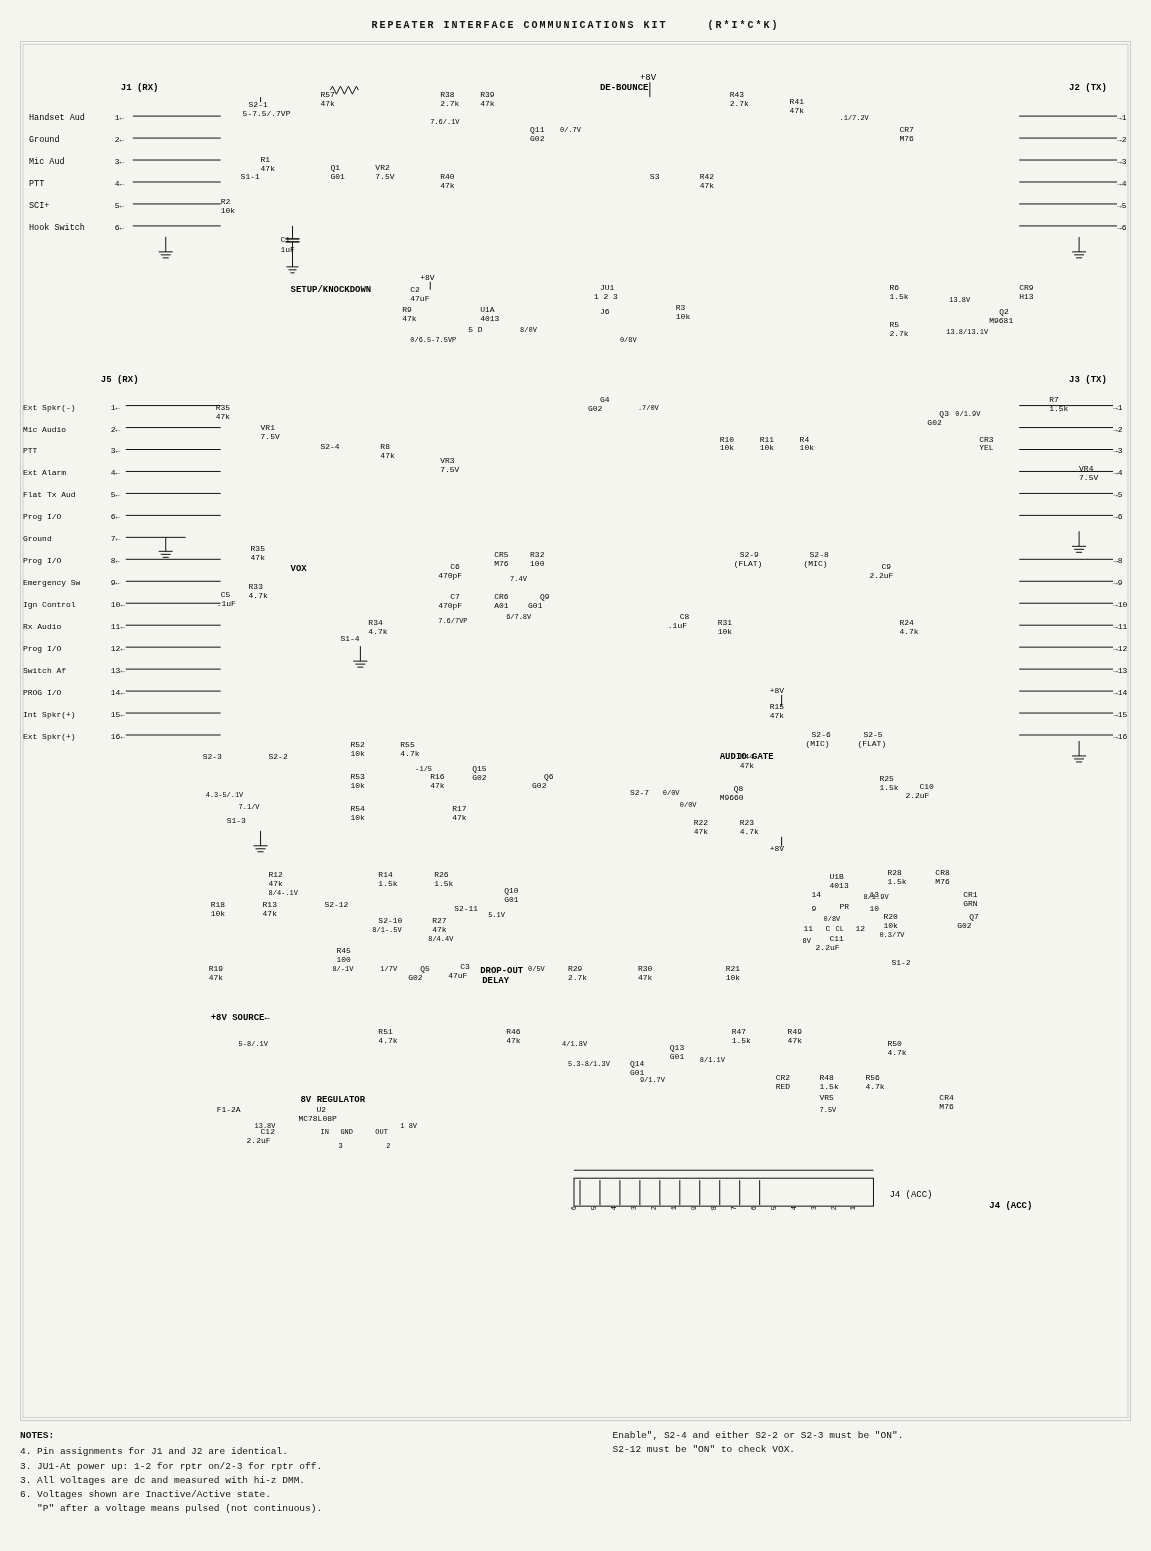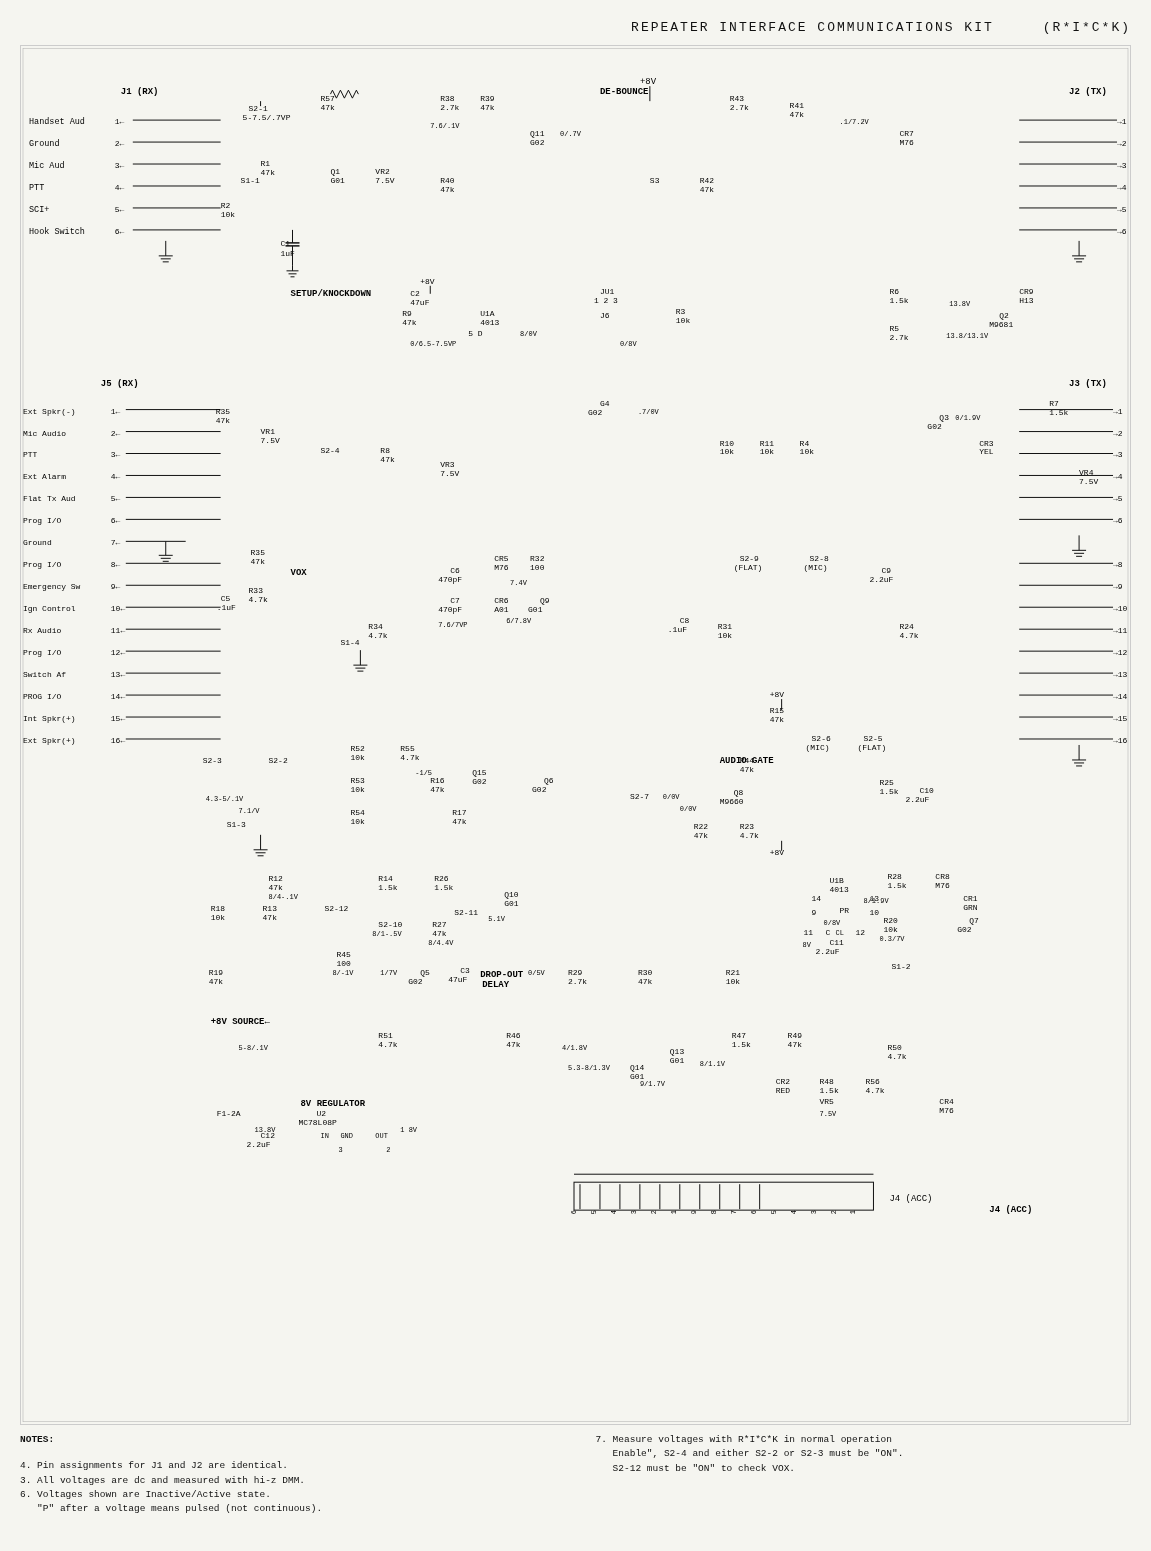--- a/index.html
+++ b/index.html
@@ -13,25 +13,25 @@
       overflow-x: hidden;
     }
     .page {
       width: 1151px;
       min-height: 1551px;
       background: #f5f5f0;
       position: relative;
       padding: 20px;
     }
     .title-area {
-      text-align: right;
+      text-align: center;
       margin-bottom: 10px;
-      font-size: 13px;
+      font-size: 10px;
       letter-spacing: 2px;
-      font-weight: normal;
+      font-weight: bold;
     }
     .schematic-container {
       position: relative;
       width: 1111px;
       height: 1380px;
       background: #4d7c0f;
       border: 1px solid #ccc;
       overflow: hidden;
     }
     
@@ -44,21 +44,21 @@
       font-size: 9.5px;
       line-height: 1.5;
       display: flex;
       gap: 40px;
     }
     .notes-col {
       flex: 1;
     }
     .notes-title {
       font-weight: bold;
-      margin-bottom: 12px;
+      margin-bottom: 2px;
     }
   </style>
 </head>
 <body>
 
 <div class="page">
   <div class="title-area">
     <span>REPEATER INTERFACE COMMUNICATIONS KIT</span>
     &nbsp;&nbsp;&nbsp;
     <span>(R*I*C*K)</span>
@@ -735,23 +735,23 @@
 
       <line x1="554" y1="1130" x2="854" y2="1130" stroke="#111" stroke-width="1"></line>
 
     </svg>
   </div>
 
   <div class="notes-section">
     <div class="notes-col">
       <div class="notes-title">NOTES:</div>
       <div>4. Pin assignments for J1 and J2 are identical.</div>
+      <div>3. JU1-At power up: 1-2 for rptr on/2-3 for rptr off.</div>
       <div>3. All voltages are dc and measured with hi-z DMM.</div>
       <div>6. Voltages shown are Inactive/Active state.</div>
       <div>&nbsp;&nbsp;&nbsp;"P" after a voltage means pulsed (not continuous).</div>
     </div>
     <div class="notes-col">
-      <div>7. Measure voltages with R*I*C*K in normal operation</div>
       <div>&nbsp;&nbsp;&nbsp;Enable", S2-4 and either S2-2 or S2-3 must be "ON".</div>
       <div>&nbsp;&nbsp;&nbsp;S2-12 must be "ON" to check VOX.</div>
     </div>
   </div>
 </div>
 
 </body></html>

